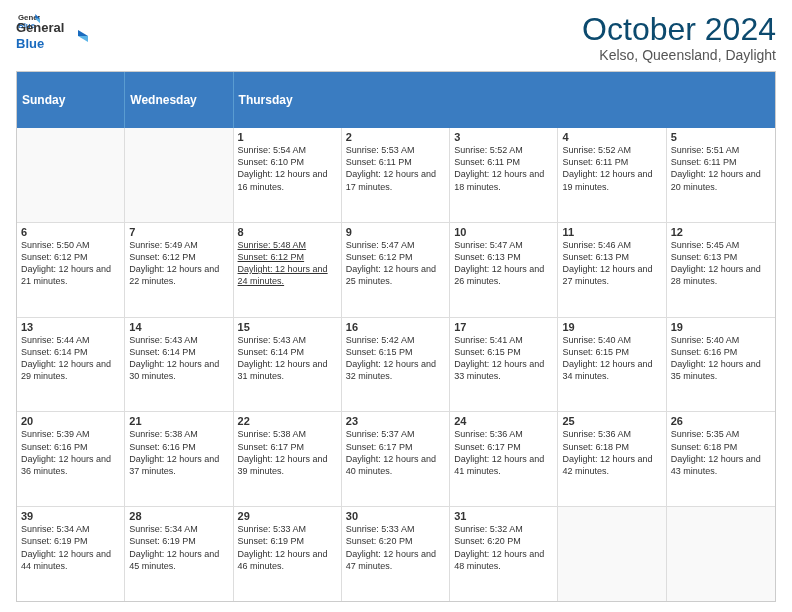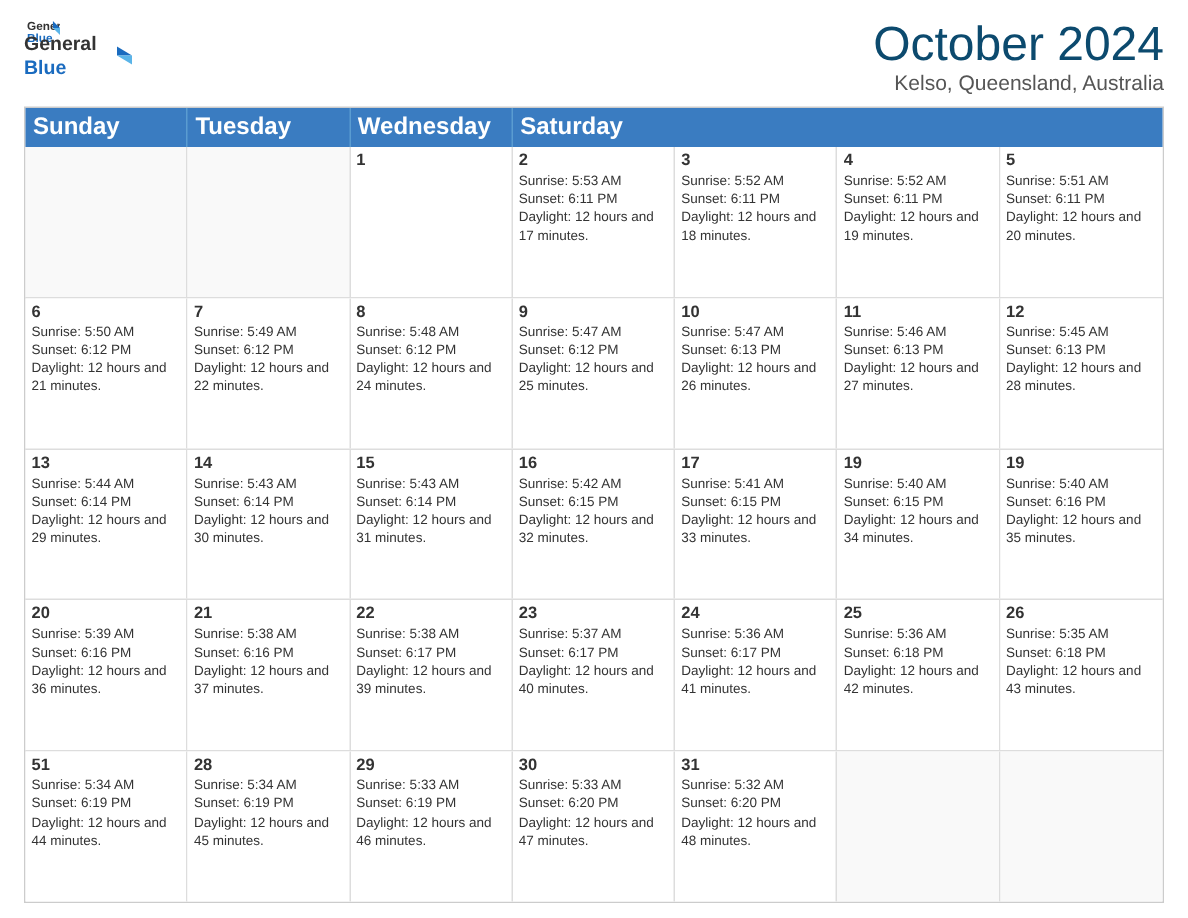--- a/index.html
+++ b/index.html
@@ -53,23 +53,23 @@
       flex-direction: column;
       border: 1px solid #ccc;
     }
     .cal-header {
       display: grid;
       grid-template-columns: repeat(7, 1fr);
       background: #3a7cc1;
     }
     .cal-header-cell {
       color: #fff;
-      font-size: 16px;
+      font-size: 12px;
       font-weight: bold;
-      padding: 4px 5px;
+      padding: 21px 5px;
       border-right: 1px solid #5a9cd1;
       text-align: left;
     }
     .cal-header-cell:last-child { border-right: none; }
     .cal-body {
       flex: 1;
       display: flex;
       flex-direction: column;
     }
     .cal-row {
@@ -123,37 +123,39 @@
           </div>
           <svg width="20" height="20" viewBox="0 0 20 20">
             <polygon points="10,4 20,10 10,10" fill="#1a6bbf"></polygon>
             <polygon points="10,10 20,10 20,16" fill="#5ab4e8"></polygon>
           </svg>
         </div>
       </div>
     </div>
     <div class="title-block">
       <div class="month-title">October 2024</div>
-      <div class="location">Kelso, Queensland, Australia</div>
+      <div class="location">Kelso, Queensland, Daylight</div>
     </div>
   </div>
 
   <div class="calendar">
     <div class="cal-header" id="cal-header">
         <div class="cal-header-cell">Sunday</div>
-        <div class="cal-header-cell">Tuesday</div>
         <div class="cal-header-cell">Wednesday</div>
-        <div class="cal-header-cell">Saturday</div>
+        <div class="cal-header-cell">Thursday</div>
       </div>
     <div class="cal-body" id="cal-body">
         <div class="cal-row">
           <div class="cal-cell empty"></div>
           <div class="cal-cell empty"></div>
           <div class="cal-cell">
             <span class="day-num">1</span>
+            <div class="info" style="white-space: pre-line;">Sunrise: 5:54 AM
+Sunset: 6:10 PM
+Daylight: 12 hours and 16 minutes.</div>
           </div>
           <div class="cal-cell">
             <span class="day-num">2</span>
             <div class="info" style="white-space: pre-line;">Sunrise: 5:53 AM
 Sunset: 6:11 PM
 Daylight: 12 hours and 17 minutes.</div>
           </div>
           <div class="cal-cell">
             <span class="day-num">3</span>
             <div class="info" style="white-space: pre-line;">Sunrise: 5:52 AM
@@ -181,21 +183,21 @@
 Daylight: 12 hours and 21 minutes.</div>
           </div>
           <div class="cal-cell">
             <span class="day-num">7</span>
             <div class="info" style="white-space: pre-line;">Sunrise: 5:49 AM
 Sunset: 6:12 PM
 Daylight: 12 hours and 22 minutes.</div>
           </div>
           <div class="cal-cell">
             <span class="day-num">8</span>
-            <div class="info" style="white-space: pre-line;">Sunrise: 5:48 AM
+            <div class="info" style="white-space: pre-line; text-decoration: underline;">Sunrise: 5:48 AM
 Sunset: 6:12 PM
 Daylight: 12 hours and 24 minutes.</div>
           </div>
           <div class="cal-cell">
             <span class="day-num">9</span>
             <div class="info" style="white-space: pre-line;">Sunrise: 5:47 AM
 Sunset: 6:12 PM
 Daylight: 12 hours and 25 minutes.</div>
           </div>
           <div class="cal-cell">
@@ -300,21 +302,21 @@
           </div>
           <div class="cal-cell">
             <span class="day-num">26</span>
             <div class="info" style="white-space: pre-line;">Sunrise: 5:35 AM
 Sunset: 6:18 PM
 Daylight: 12 hours and 43 minutes.</div>
           </div>
         </div>
         <div class="cal-row">
           <div class="cal-cell">
-            <span class="day-num">51</span>
+            <span class="day-num">39</span>
             <div class="info" style="white-space: pre-line;">Sunrise: 5:34 AM
 Sunset: 6:19 PM
 Daylight: 12 hours and 44 minutes.</div>
           </div>
           <div class="cal-cell">
             <span class="day-num">28</span>
             <div class="info" style="white-space: pre-line;">Sunrise: 5:34 AM
 Sunset: 6:19 PM
 Daylight: 12 hours and 45 minutes.</div>
           </div>

